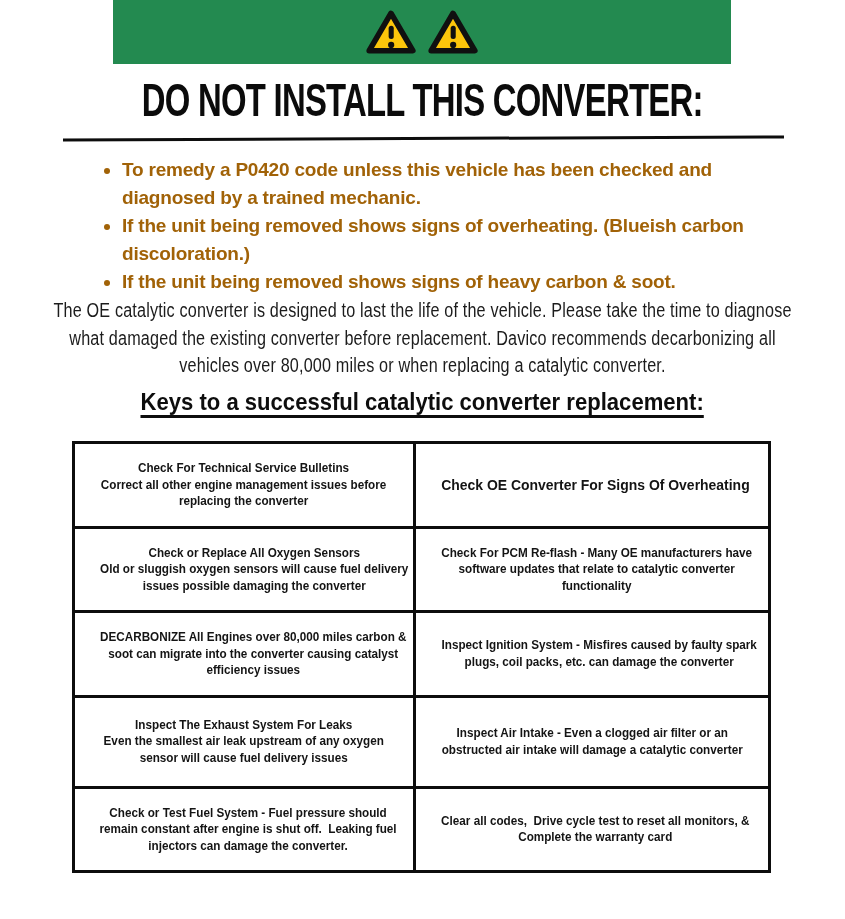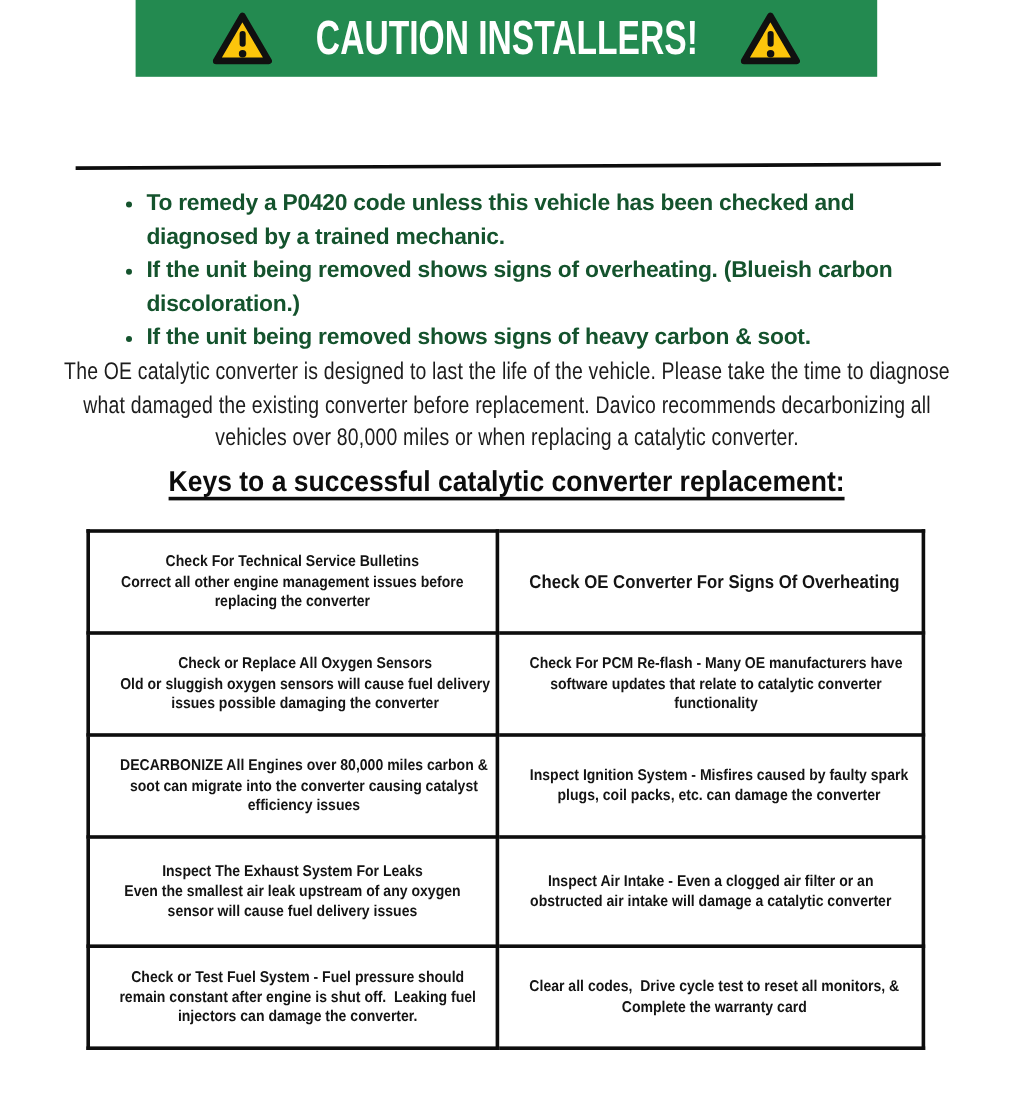--- a/index.html
+++ b/index.html
@@ -28,21 +28,21 @@
   }
 
   
   .divider { position:absolute; top:137px; left:63px; width:721px; height:3px; background:#0d0d0d; transform:rotate(-0.25deg); }
 
   
   .bullets { position:absolute; top:156px; left:104px; width:690px; }
   .bullets ul { margin:0; padding-left:18px; }
   .bullets li {
     font-size:19px; font-weight:700; line-height:28px; letter-spacing:-0.2px;
-    color:#14532d; white-space:pre-line;
+    color:#a16207; white-space:pre-line;
   }
 
   
   .paragraph {
     position:absolute; top:297px; left:-98px; width:1041px; text-align:center;
     font-size:20px; line-height:27.5px; font-weight:400; color:#1c1c1c;
     white-space:pre-line; letter-spacing:0.2px;
     transform:scaleX(0.81); transform-origin:50% 50%;
   }
 
@@ -73,30 +73,30 @@
 <body>
 
 <div class="page">
 
   <div class="banner">
     <svg class="tri" viewBox="0 0 64 58" aria-hidden="true">
       <path d="M32 5 L60 53 L4 53 Z" fill="#fcc50b" stroke="#101010" stroke-width="7" stroke-linejoin="round"></path>
       <rect x="29" y="21" width="6.5" height="17" rx="3.2" fill="#101010"></rect>
       <circle cx="32.2" cy="45.5" r="4" fill="#101010"></circle>
     </svg>
-    <div class="banner-text-box">
-      <span class="banner-text">CAUTION INSTALLERS!</span>
-    </div>
     <svg class="tri" viewBox="0 0 64 58" aria-hidden="true">
       <path d="M32 5 L60 53 L4 53 Z" fill="#fcc50b" stroke="#101010" stroke-width="7" stroke-linejoin="round"></path>
       <rect x="29" y="21" width="6.5" height="17" rx="3.2" fill="#101010"></rect>
       <circle cx="32.2" cy="45.5" r="4" fill="#101010"></circle>
     </svg>
   </div>
 
+  <div class="title">
+    <span class="title-inner">DO NOT INSTALL THIS CONVERTER:</span>
+  </div>
 
   <div class="divider"></div>
 
   <div class="bullets">
     <ul>
       <li>To remedy a P0420 code unless this vehicle has been checked and
 diagnosed by a trained mechanic.</li>
       <li>If the unit being removed shows signs of overheating. (Blueish carbon
 discoloration.)</li>
       <li>If the unit being removed shows signs of heavy carbon &amp; soot.</li>

